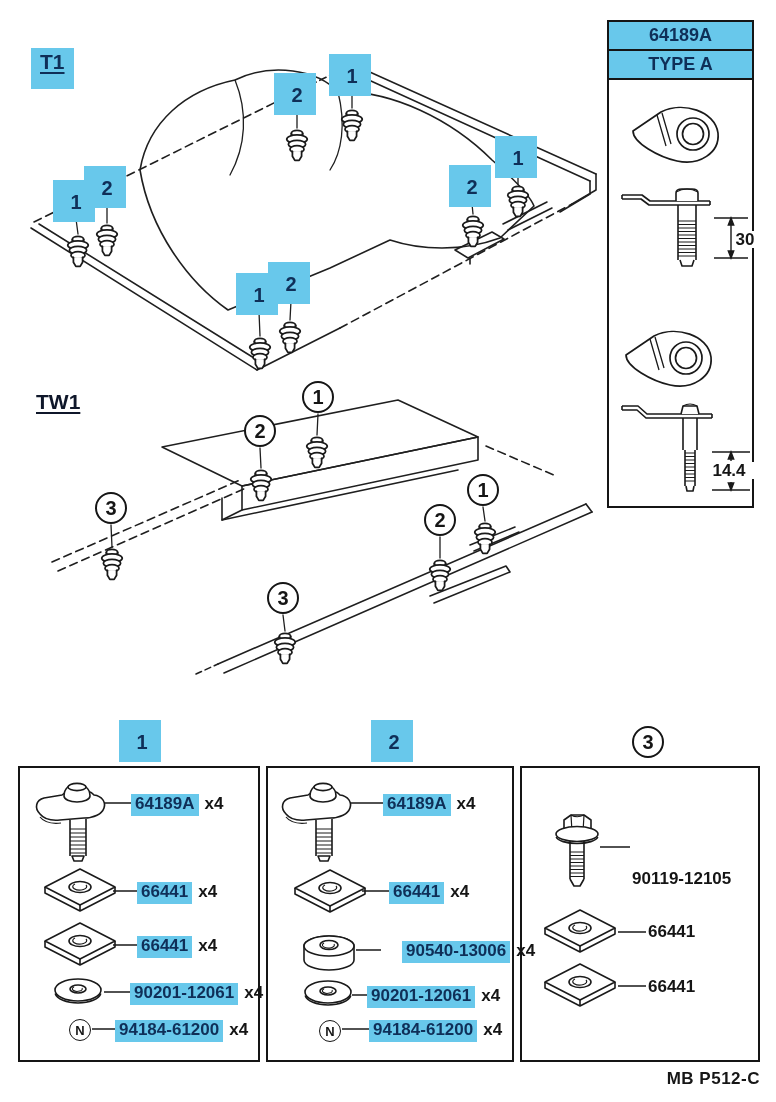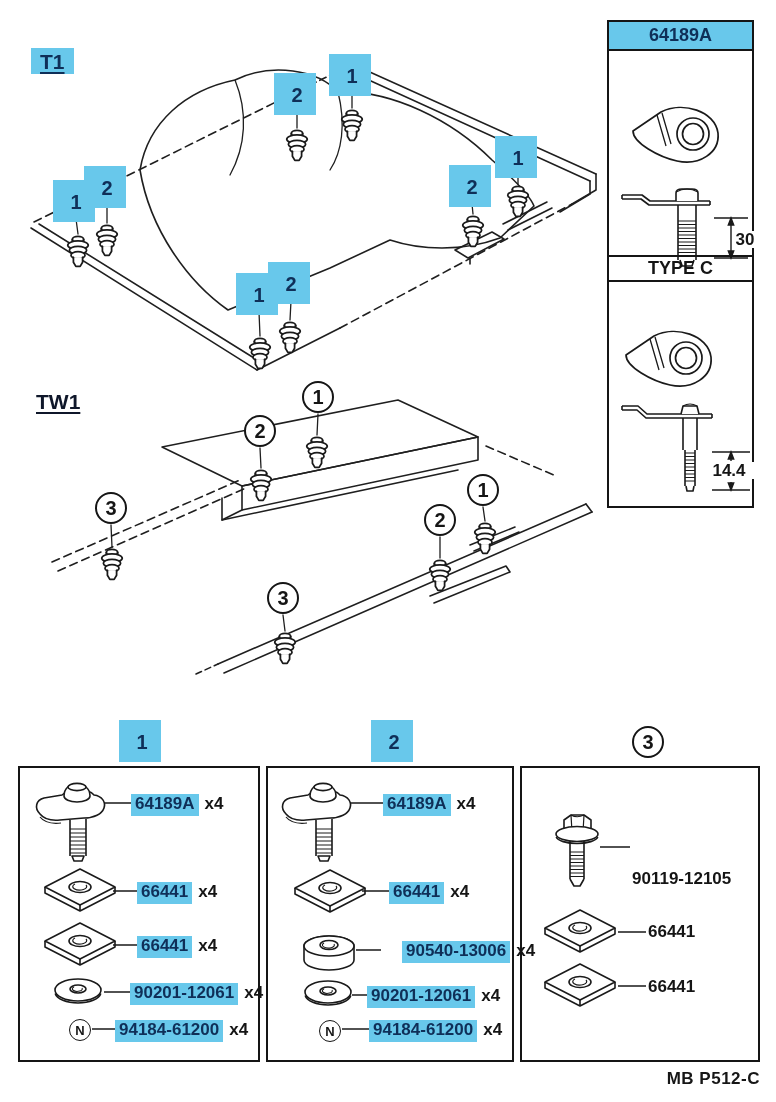--- a/index.html
+++ b/index.html
@@ -10,21 +10,21 @@
   
   .co{position:absolute;width:32px;height:32px;border-radius:50%;display:flex;align-items:center;
       justify-content:center;font-weight:700;font-size:20px;background:#fff;border:2.2px solid #151515;
       color:#151515;z-index:3;box-sizing:border-box;transform:translate(-16px,-16px);}
   .co.hl{background:var(--hl);border-color:#123a63;color:var(--navy);}
   .co.hl::before{content:"";position:absolute;width:42px;height:42px;left:-9px;top:-8px;
       background:var(--hl);z-index:-1;}
   
   .figlab{position:absolute;z-index:3;font-weight:700;font-size:21px;color:#0f172a;}
   .figlab span{text-decoration:underline;text-underline-offset:3px;}
-  .figlab.hl{background:var(--hl);color:var(--navy);padding:2px 9px 0;}
+  .figlab.hl{background:var(--hl);color:var(--navy);padding:2px 9px 15px;}
   
   .refpanel{position:absolute;left:607px;top:20px;width:147px;height:488px;border:2.5px solid #151515;
       z-index:2;box-sizing:border-box;display:flex;flex-direction:column;background:transparent;}
   .refrow{flex:0 0 auto;display:flex;align-items:center;justify-content:center;font-weight:700;
       font-size:18px;border-bottom:2px solid #151515;box-sizing:border-box;}
   .refrow.blue{background:var(--hl);color:var(--navy);height:29px;}
   .refrow.white{background:transparent;color:#151515;height:27px;border-top:2px solid #151515;}
   .refspacer{flex:0 0 auto;height:204px;}
   .dim{position:absolute;z-index:3;font-weight:700;font-size:17px;color:#151515;background:#fff;
       text-align:center;line-height:1;}
@@ -273,24 +273,24 @@
       <span>2</span>
     </div>
   <div class="co" style="left:283px;top:598px;">
       <span>3</span>
     </div>
 
   <div class="refpanel">
     <div class="refrow blue">
         <span>64189A</span>
       </div>
+    <div class="refrow blue">
+        <span>TYPE A</span>
+      </div>
     <div class="refspacer"></div>
-    <div class="refrow white">
-        <span>TYPE C</span>
-      </div>
   </div>
   <div class="dim" style="left:734px;top:231px;width:22px;">30</div>
   <div class="dim" style="left:704px;top:462px;width:50px;">14.4</div>
 
   <div class="pbox" style="left:18px;top:766px;width:242px;height:296px;"></div>
   <div class="pbox" style="left:266px;top:766px;width:248px;height:296px;"></div>
   <div class="pbox" style="left:520px;top:766px;width:240px;height:296px;"></div>
 
   <div class="co hl" style="left:142px;top:742px;">
       <span>1</span>

